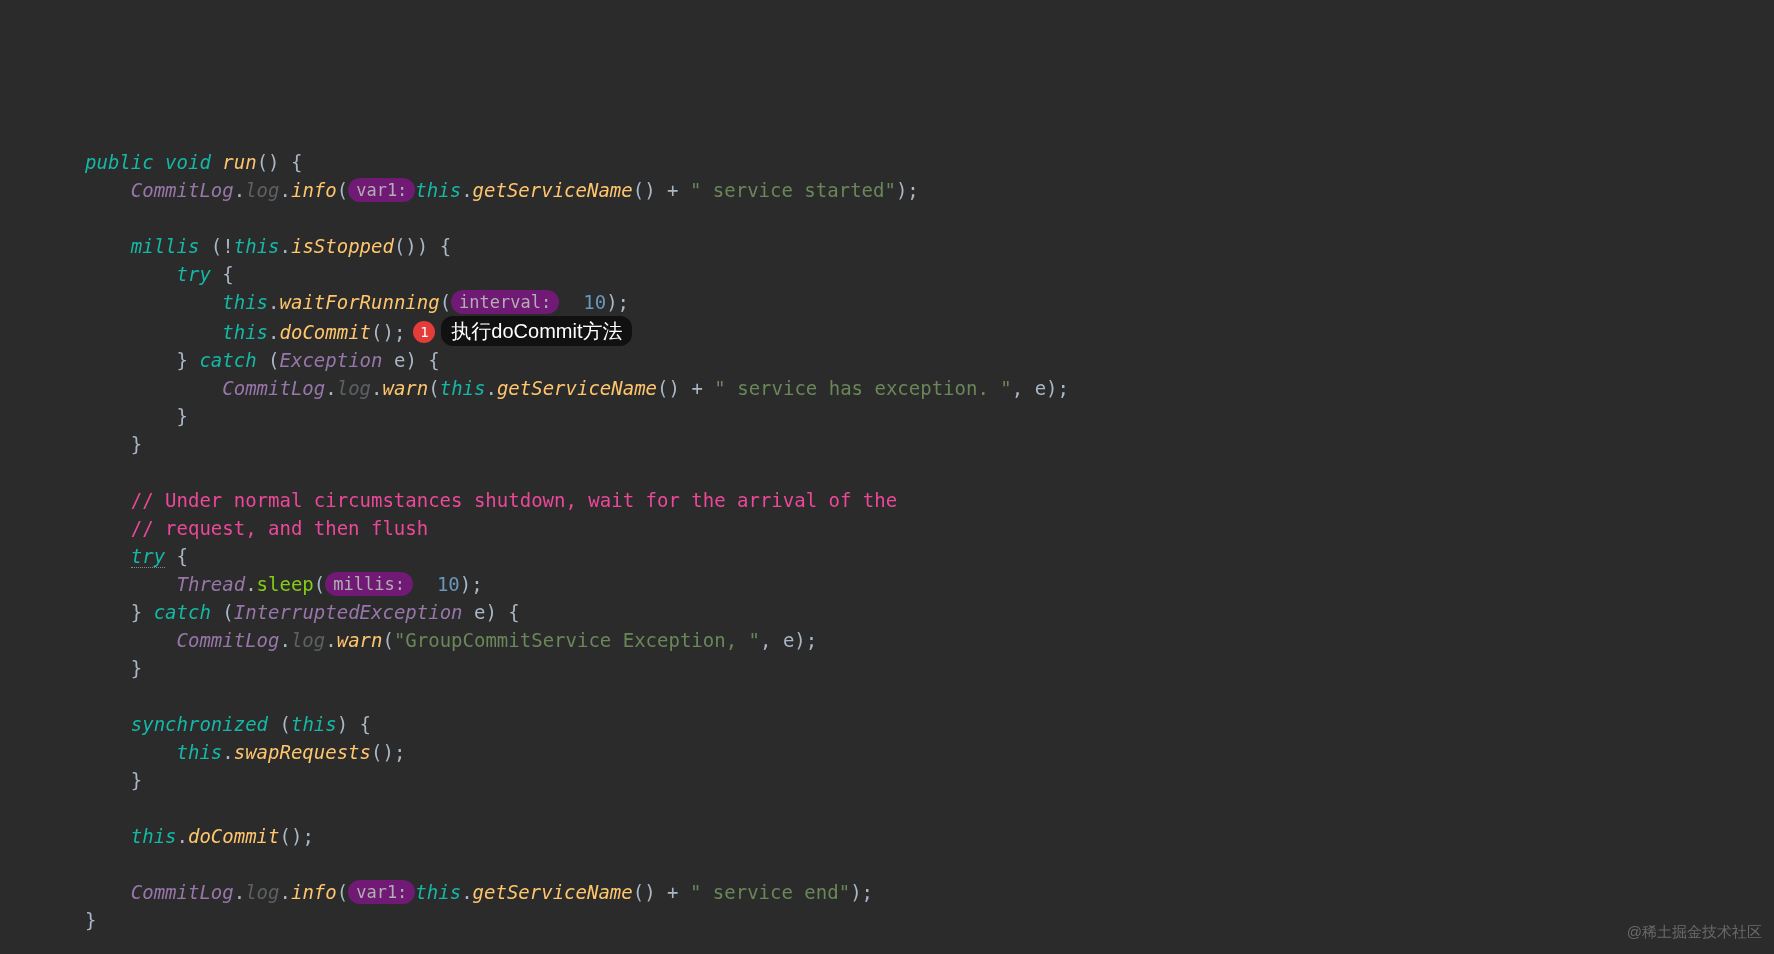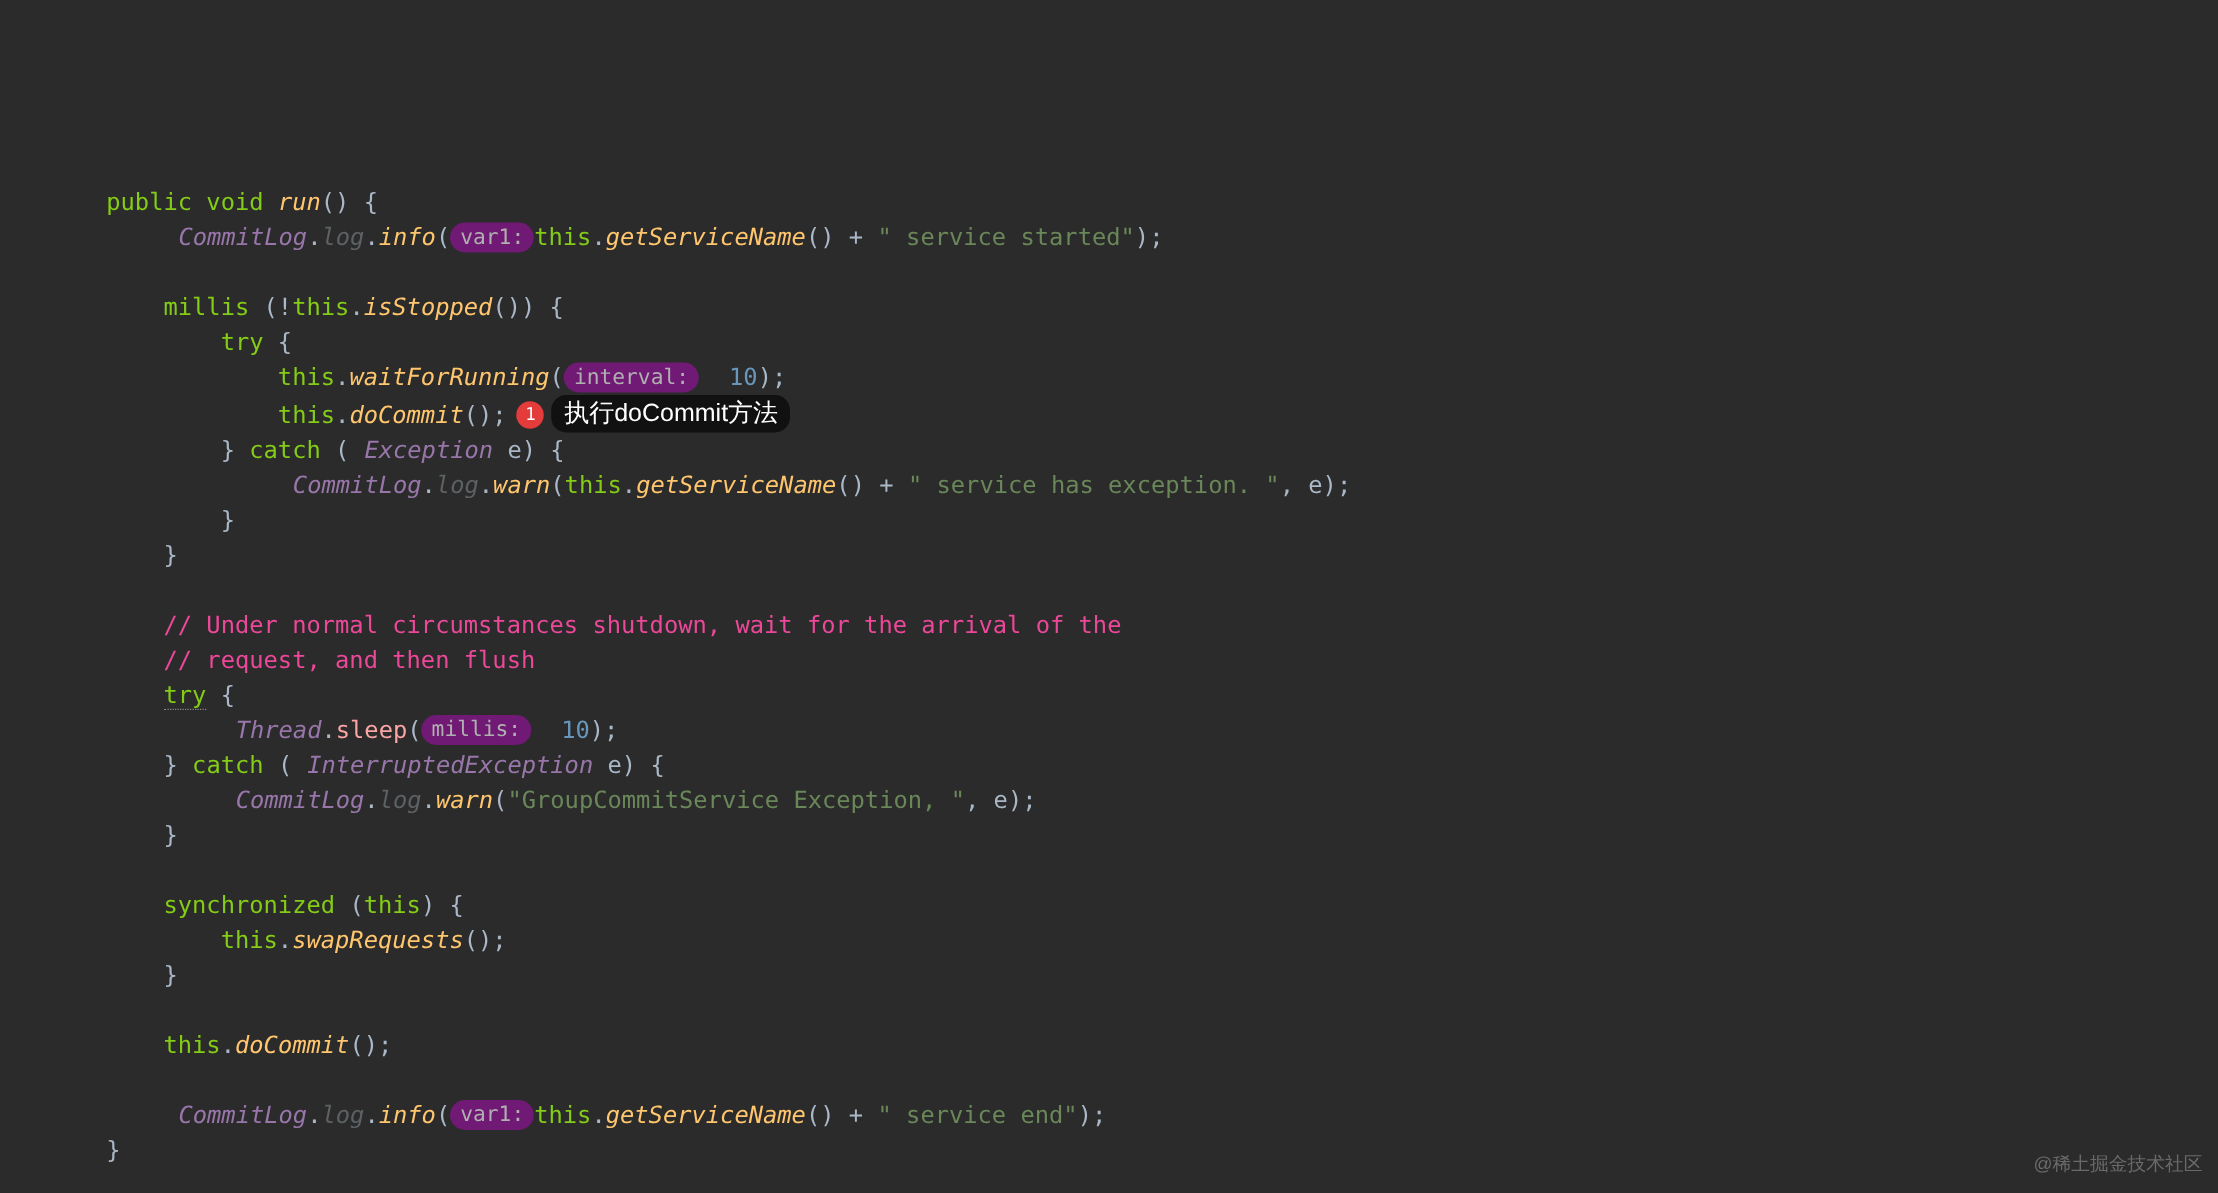--- a/index.html
+++ b/index.html
@@ -11,25 +11,25 @@
   line-height: 28px;
   white-space: pre;
   overflow: hidden;
   width: 1774px;
   height: 954px;
   padding-top: 8px;
 }
 .code-area {
   padding-left: 85px;
 }
-.kw { color: #84cc16; }
-.cls { color: #9876aa; font-style: italic; margin-left: 12px; }
+.kw { color: #14b8a6; font-style: italic; }
+.cls { color: #9876aa; font-style: italic; }
 .static-field { color: #9876aa; font-style: italic; }
 .method { color: #ffc66d; font-style: italic; }
-.methodcall { color: #fca5a5; }
+.methodcall { color: #84cc16; }
 .str { color: #6a8759; }
 .num { color: #6897bb; padding-left: 24px; }
 .var { color: #a9b7c6; }
 .comment { color: #ec4899; }
 .op { color: #a9b7c6; }
 .punct { color: #a9b7c6; }
 .hint {
   display: inline-block;
   background: #701a75;
   color: #b0b0b0;

